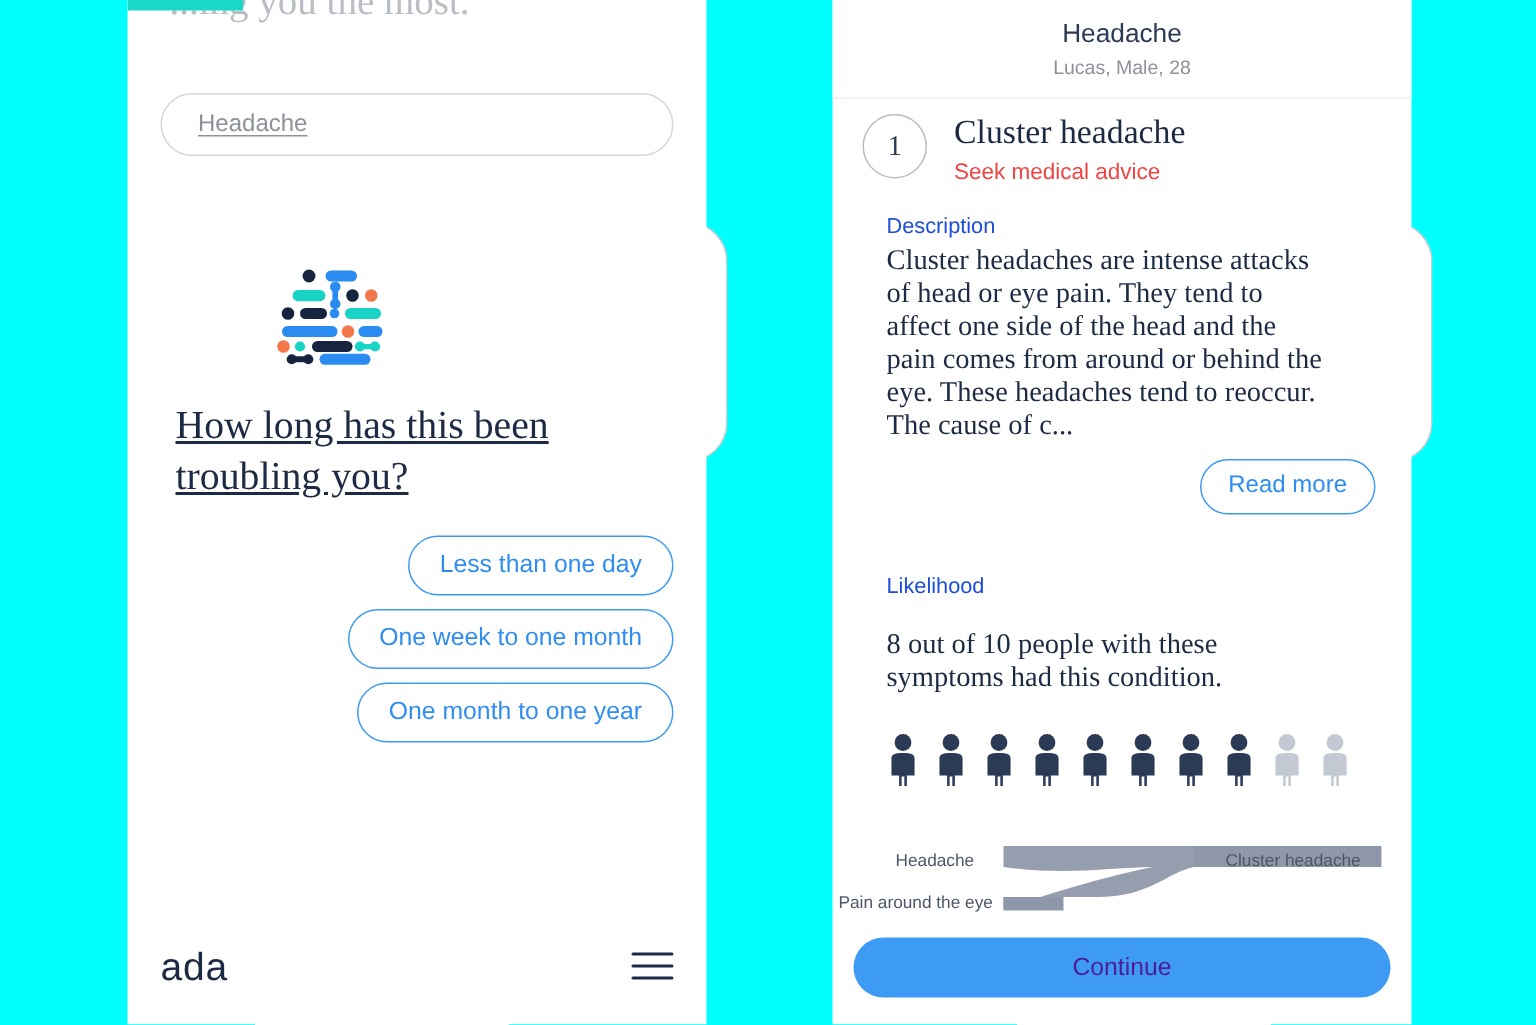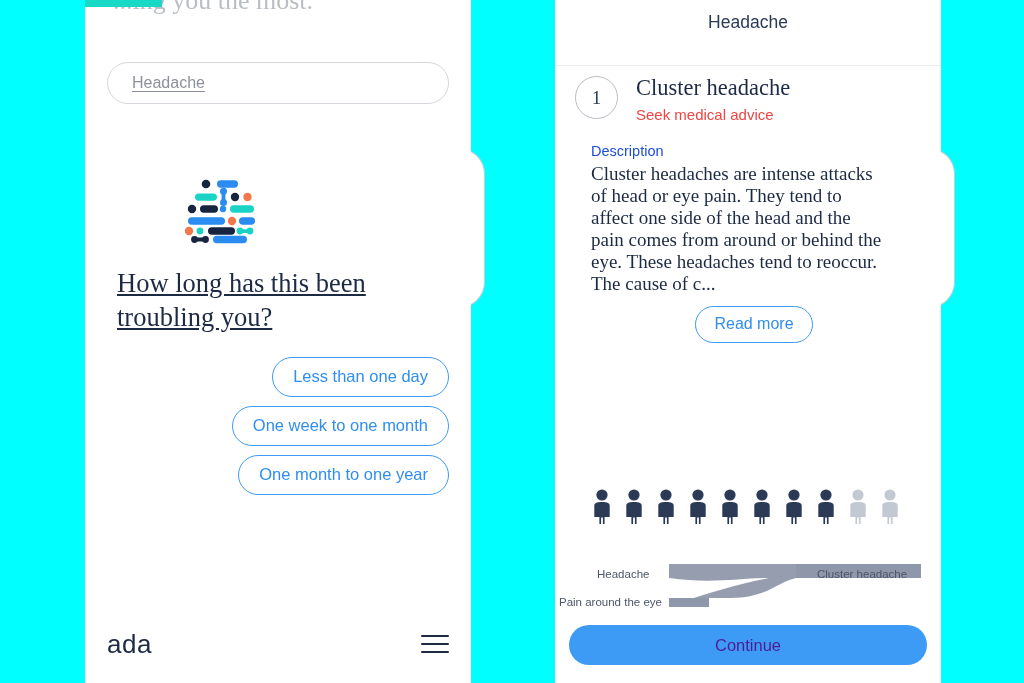--- a/index.html
+++ b/index.html
@@ -218,21 +218,21 @@
   }
 
   .desc-block { position: absolute; top: 143px; left: 36px; right: 24px; }
   .desc-text  { margin-top: 4px; width: 292px; }
 
   .read-more-wrap {
     position: absolute;
     top: 306px;
     left: 36px; right: 24px;
     display: flex;
-    justify-content: center;
+    justify-content: flex-end;
   }
   .read-more {
     border: 1.4px solid #3e9bf5;
     border-radius: 20px;
     color: #2f8ef0;
     font-size: 16px;
     padding: 8px 18px 9px;
     background: #fff;
     cursor: pointer;
   }
@@ -360,39 +360,44 @@
         <i></i>
         <i></i>
       </div>
     </div>
   </div>
 
   <div class="phone phone-right">
 
     <div class="rp-header">
       <div class="rp-title">Headache</div>
+      <div class="rp-sub">Lucas, Male, 28</div>
     </div>
 
     <div class="cond-row">
       <div class="rank-circle">1</div>
       <div>
         <div class="cond-name">Cluster headache</div>
         <div class="cond-advice">Seek medical advice</div>
       </div>
     </div>
 
     <div class="desc-block">
       <div class="section-label">Description</div>
       <div class="body-serif desc-text">Cluster headaches are intense attacks of head or eye pain. They tend to affect one side of the head and the pain comes from around or behind the eye. These headaches tend to reoccur. The cause of c...</div>
     </div>
 
     <div class="read-more-wrap">
       <div class="read-more">Read more</div>
     </div>
 
+    <div class="likelihood-block">
+      <div class="section-label">Likelihood</div>
+      <div class="body-serif likelihood-text">8 out of 10 people with these symptoms had this condition.</div>
+    </div>
 
     <div class="people-row" id="people-row">
         <span style="display: inline-block;"><svg width="22" height="36" viewBox="0 0 22 36" xmlns="http://www.w3.org/2000/svg">
             <circle cx="11" cy="6" r="5.6" fill="#2b3a55"></circle>
             <path d="M3.3,16.5 C3.3,14.2 5.2,13 11,13 C16.8,13 18.7,14.2 18.7,16.5 L18.7,28 L13.6,28 L13.6,35 L11.9,35 L11.9,28.6 L10.1,28.6 L10.1,35 L8.4,35 L8.4,28 L3.3,28 Z" fill="#2b3a55"></path>
           </svg></span>
         <span style="display: inline-block;"><svg width="22" height="36" viewBox="0 0 22 36" xmlns="http://www.w3.org/2000/svg">
             <circle cx="11" cy="6" r="5.6" fill="#2b3a55"></circle>
             <path d="M3.3,16.5 C3.3,14.2 5.2,13 11,13 C16.8,13 18.7,14.2 18.7,16.5 L18.7,28 L13.6,28 L13.6,35 L11.9,35 L11.9,28.6 L10.1,28.6 L10.1,35 L8.4,35 L8.4,28 L3.3,28 Z" fill="#2b3a55"></path>
           </svg></span>

